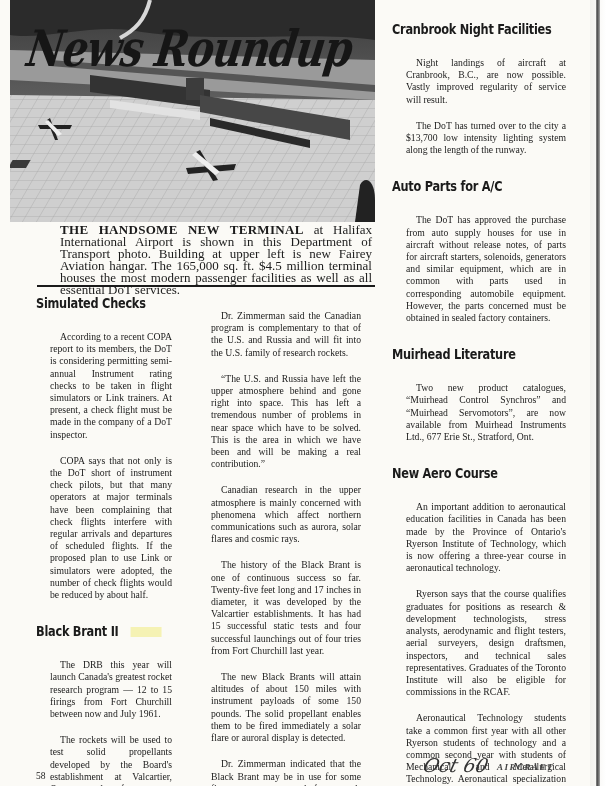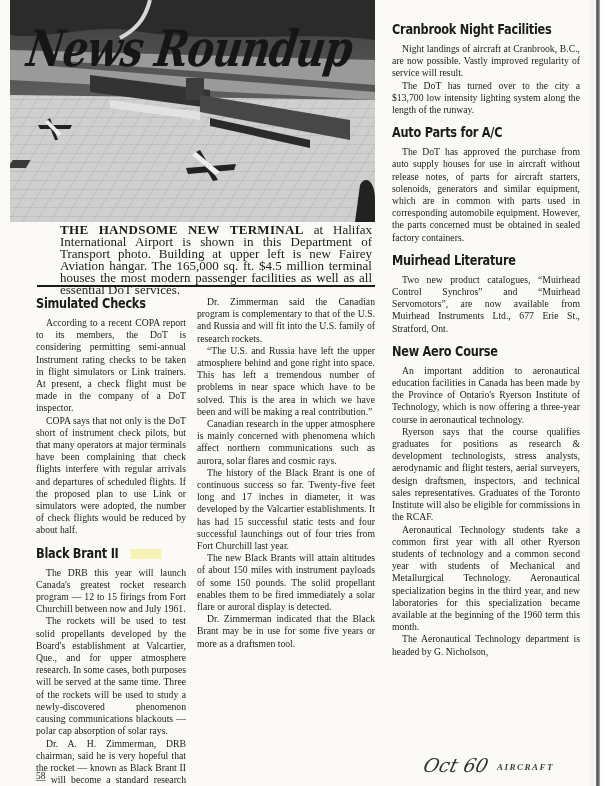--- a/index.html
+++ b/index.html
@@ -15,21 +15,21 @@
   .masthead { position:absolute; left:22px; top:18px; font-family:"DejaVu Serif", serif; font-weight:bold; font-style:italic;
               font-size:40px; letter-spacing:-1px; color:#161616; transform:skewX(-8deg) scaleY(1.25);
               transform-origin:left top; }
 
   .caption { position:absolute; left:60px; top:224px; width:312px; font-size:13px; line-height:12.1px; text-align:justify; }
   .caption b { font-weight:bold; letter-spacing:.3px; }
 
   .rule { position:absolute; left:37px; top:285px; width:338px; height:2px; background:#1a1a1a; }
 
   .col { position:absolute; font-size:9.7px; line-height:12.2px; text-align:justify; hyphens:manual; }
-  .col p { margin:0; text-indent:10px; }
+  .col p { margin:14px; text-indent:10px; }
   .col h2 { margin:0; font-family:"DejaVu Sans", sans-serif; font-weight:bold; font-size:13.2px; letter-spacing:-.3px;
             transform:scaleX(.86); transform-origin:left; white-space:nowrap; line-height:16px; }
   .c1 { left:36px; top:296px; width:150px; }
   .c2 { left:197px; top:296px; width:178px; }
   .c3 { left:392px; top:22px; width:188px; }
   .gap { height:9px; }
   .gap-s { height:5px; }
 
   .highlight { display:inline-block; width:36px; height:10px; background:#f4f0a4; opacity:.8; margin-left:14px; vertical-align:middle; }
 

